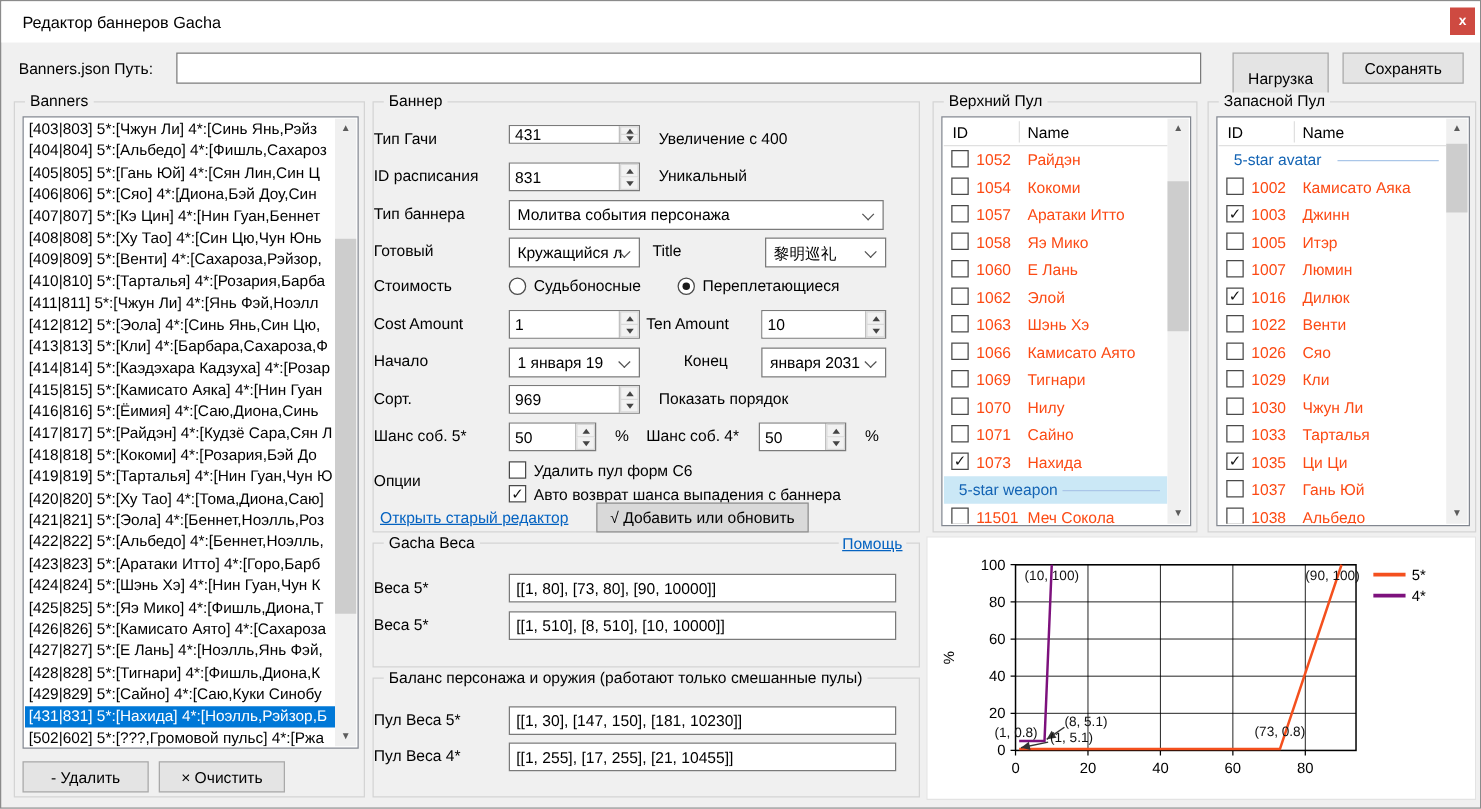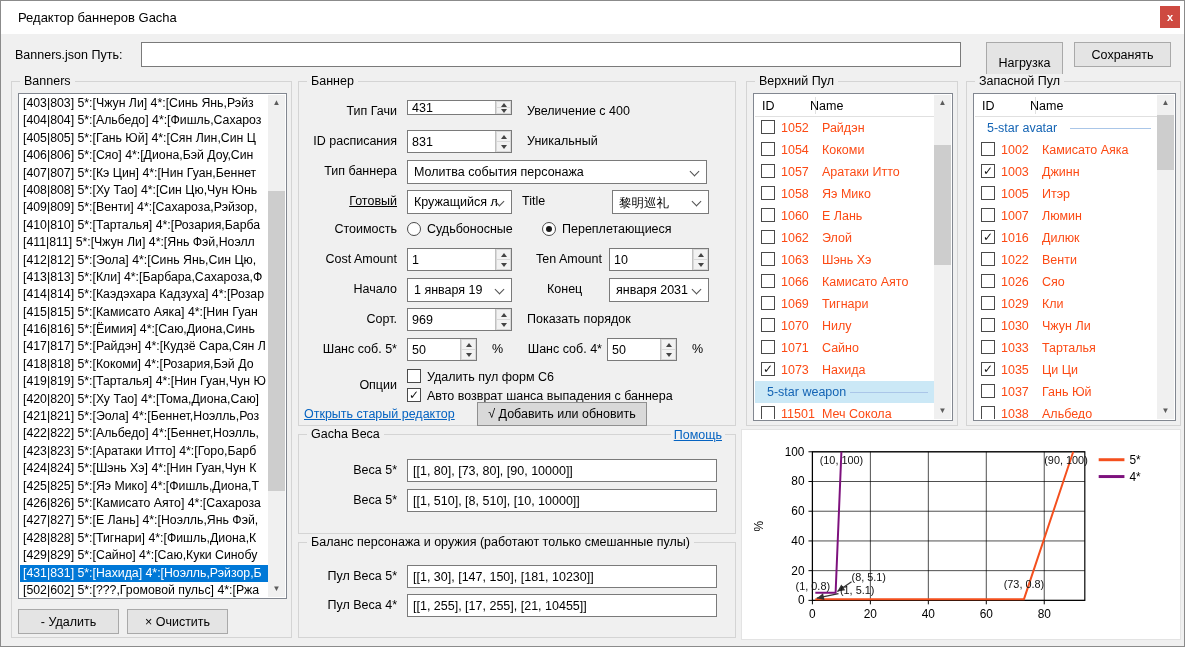--- a/index.html
+++ b/index.html
@@ -5,21 +5,21 @@
   * { box-sizing:border-box; margin:0; padding:0; }
   html,body { background:#cfcfcf; }
   .win { position:relative; width:1185px; height:647px; background:#f0f0f0;
          border:1px solid #8b8b8b; overflow:hidden;
          font-family:"Liberation Sans","DejaVu Sans",sans-serif; color:#000; }
   .titlebar { position:absolute; left:0; top:0; width:100%; height:33px; background:#ffffff; }
   .title-text { position:absolute; left:17px; top:9px; font-size:13px; }
   .close-btn { position:absolute; right:4px; top:5px; width:20px; height:22px; background:#ce4a41;
                color:#fff; font-size:11px; font-weight:bold; text-align:center; line-height:22px; cursor:pointer; }
   .lbl { position:absolute; font-size:12.5px; white-space:nowrap; }
-  .lbl-r { text-align:right; }
+  .lbl-r { text-align:left; }
   .tbox { position:absolute; }
   .tbox input { width:100%; height:100%; border:1px solid #7a7a7a; background:#fff;
                 font-size:12.5px; padding:0 5px; font-family:inherit; }
   .btn { position:absolute; background:#e4e4e4; border:1px solid #a9a9a9; font-size:12.5px;
          font-family:inherit; text-align:center; cursor:pointer; }
   .btn.dark { background:#d9d9d9; border-color:#8f8f8f; }
   .grp { position:absolute; border:1px solid #d4d4d4; }
   .grp-title { position:absolute; top:-8px; left:8px; background:#f0f0f0; padding:0 4px;
                font-size:12.5px; white-space:nowrap; }
   
@@ -52,21 +52,21 @@
   .sbar { position:absolute; top:1px; right:1px; bottom:1px; width:17px; background:#f0f0f0; }
   .sbar .arr { position:absolute; left:0; width:17px; height:16px; text-align:center; color:#5c5c5c;
                font-size:8px; line-height:16px; cursor:pointer; }
   .sbar .arr.up { top:0; } .sbar .arr.dn { bottom:0; }
   .sbar .thumb { position:absolute; left:0; width:17px; background:#cdcdcd; cursor:pointer; }
   
   .lv { position:absolute; background:#fff; border:1px solid #828790; }
   .lv-head { position:absolute; top:1px; left:1px; right:18px; height:22px; background:#fff;
              border-bottom:1px solid #e0e0e0; font-size:12.5px; }
   .lv-head .h-id { position:absolute; left:7px; top:4px; }
-  .lv-head .h-name { position:absolute; left:55px; top:4px; }
+  .lv-head .h-name { position:absolute; left:67px; top:4px; }
   .lv-head .h-div { position:absolute; left:60px; top:2px; bottom:2px; width:1px; background:#e0e0e0; }
   .lv-rows { position:absolute; top:23px; left:1px; right:18px; bottom:1px; overflow:hidden; }
   .lv-row { position:relative; height:22px; font-size:12.5px; }
   .lv-row .cb { left:6px; top:3px; }
   .lv-id { position:absolute; left:26px; top:4px; color:#fc4a14; }
   .lv-name { position:absolute; left:67px; top:4px; color:#fc4a14; white-space:nowrap; }
   .lv-section { position:relative; height:22px; }
   .lv-section.hl { background:#cbe8f6; }
   .sec-t { position:absolute; left:12px; top:4px; font-size:12.5px; color:#1464b4; white-space:nowrap; }
   .sec-line { position:absolute; left:95px; right:6px; top:11px; height:1px; background:#aac6e8; }
@@ -167,21 +167,21 @@
           </span>
         </span>
     </div>
     <span class="lbl" style="left:228px; top:52px;">Уникальный</span>
 
     <span class="lbl lbl-r" style="left:0; top:82px; width:98px;">Тип баннера</span>
     <div class="combo" style="left:108px; top:78px; width:300px;">
       <span>Молитва события персонажа</span><i class="chev"></i>
     </div>
 
-    <span class="lbl lbl-r" style="left:0; top:112px; width:98px;text-decoration:underline;">Готовый</span>
+    <span class="lbl lbl-r" style="left:0; top:112px; width:98px;">Готовый</span>
     <div class="combo" style="left:108px; top:108px; width:105px;">
       <span>Кружащийся л</span><i class="chev"></i>
     </div>
     <span class="lbl" style="left:223px; top:112px;">Title</span>
     <div class="combo" style="left:313px; top:108px; width:97px;">
       <span>黎明巡礼</span><i class="chev"></i>
     </div>
 
     <span class="lbl lbl-r" style="left:0; top:140px; width:98px;">Стоимость</span>
     <span class="radio" style="left:108px; top:140px;"></span>

